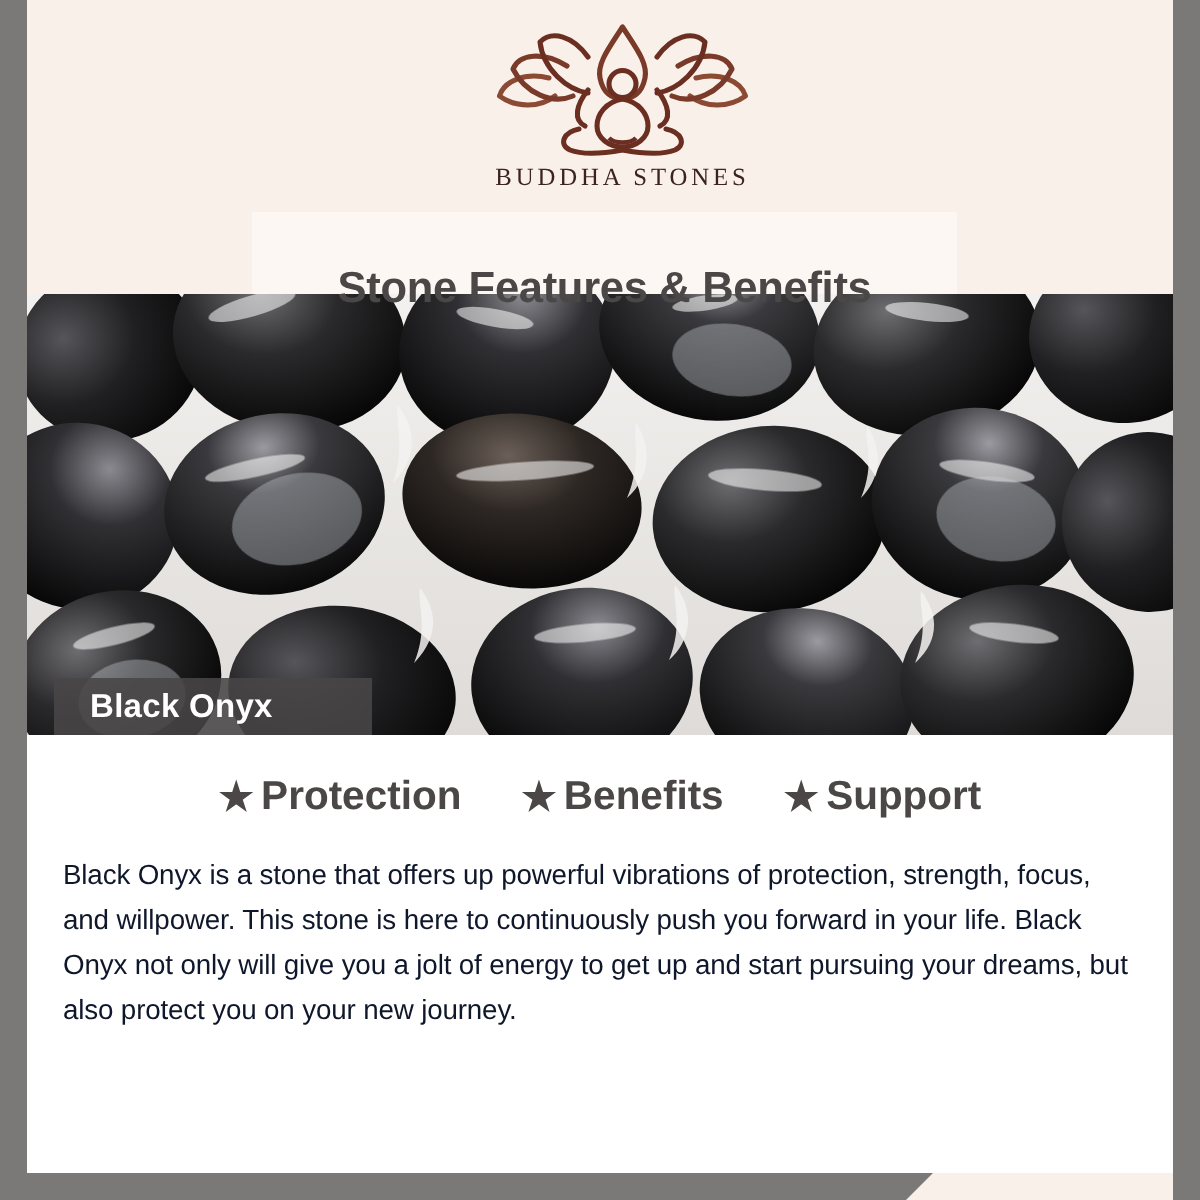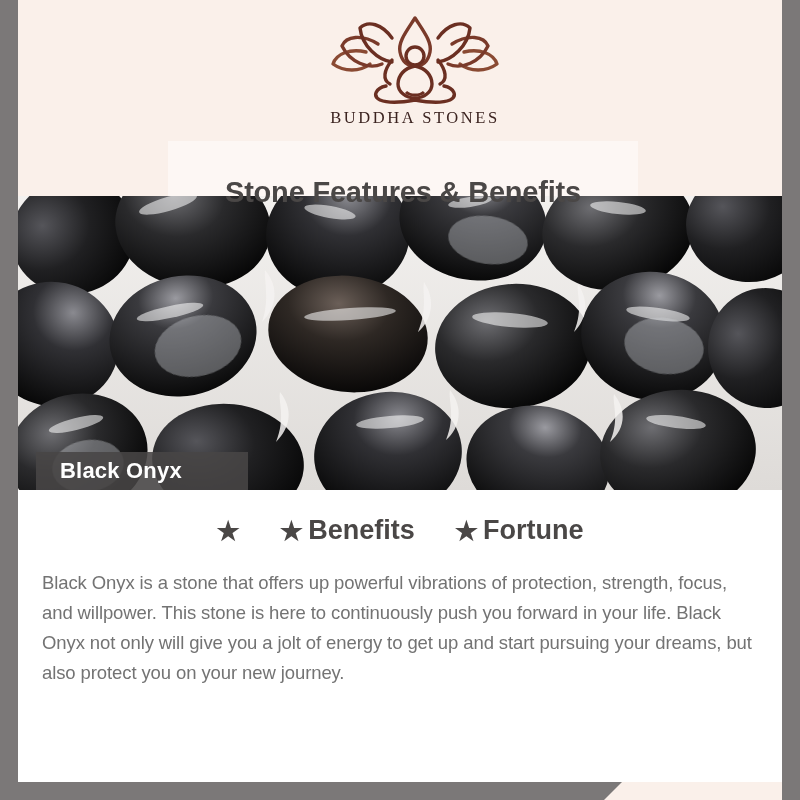--- a/index.html
+++ b/index.html
@@ -168,21 +168,21 @@
     white-space: nowrap;
   }
   .benefit .star {
     font-size: 26px;
     line-height: 1;
     color: #4a4746;
   }
 
   .description {
     margin: 22px 26px 0 24px;
-    color: #737373;
+    color: #0f172a;
     font-size: 18.5px;
     line-height: 1.62;
     letter-spacing: -0.1px;
   }
 </style>
 </head>
 <body>
 
 <div id="card">
 
@@ -319,27 +319,28 @@
     <div class="stone-label">
       <span class="label-text">Black Onyx</span>
     </div>
   </div>
 
   <div class="body-area">
 
     <div class="benefits">
       <div class="benefit">
         <span class="star">★</span>
+        <span>Protection</span>
       </div>
       <div class="benefit">
         <span class="star">★</span>
         <span>Benefits</span>
       </div>
       <div class="benefit">
         <span class="star">★</span>
-        <span>Fortune</span>
+        <span>Support</span>
       </div>
     </div>
 
     <p class="description">Black Onyx is a stone that offers up powerful vibrations of protection, strength, focus, and willpower. This stone is here to continuously push you forward in your life. Black Onyx not only will give you a jolt of energy to get up and start pursuing your dreams, but also protect you on your new journey.</p>
   </div>
 
 </div>
 
 </body></html>

